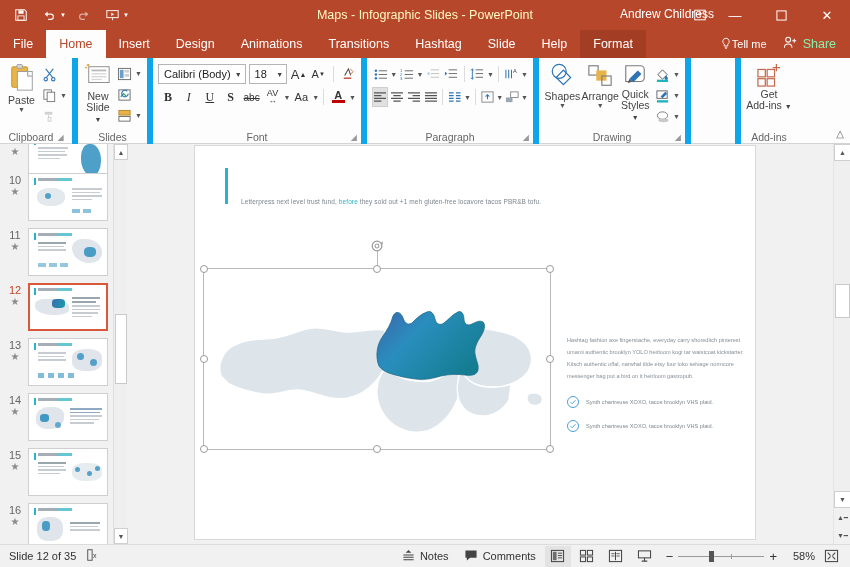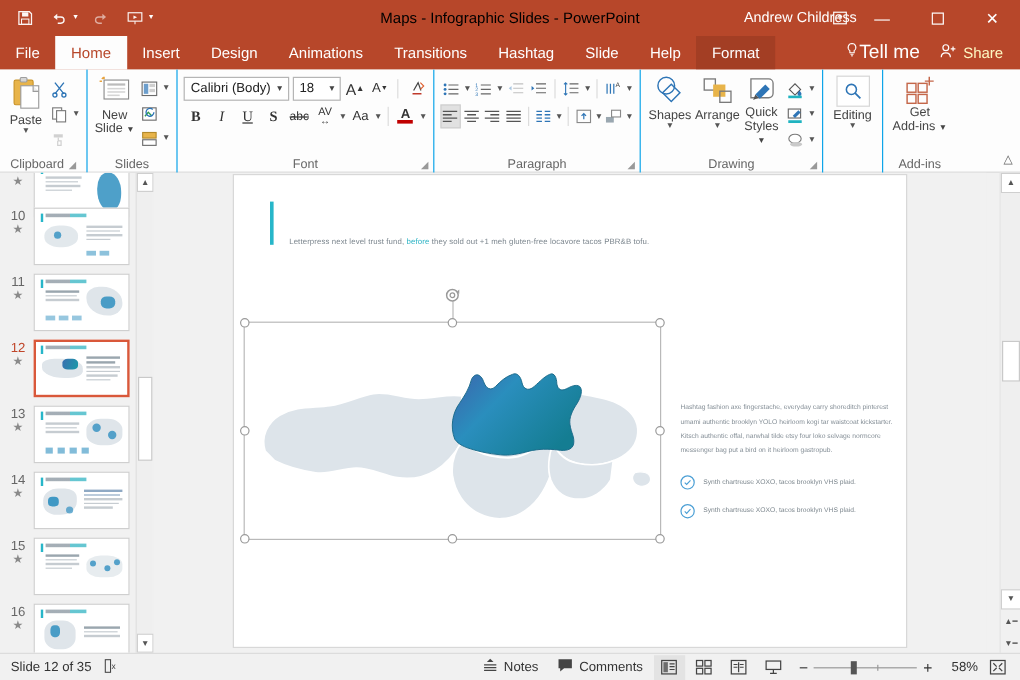--- a/index.html
+++ b/index.html
@@ -19,21 +19,21 @@
   }
   .qat { display: flex; align-items: center; padding-left: 8px; gap: 2px; }
   .qat-btn {
     width: 26px; height: 24px; display: flex; align-items: center; justify-content: center;
     color: #fff; font-size: 13px; line-height: 1; opacity: .95;
   }
   .qat-btn svg { display: block; }
   .qat-caret { font-size: 6px; margin-left: -4px; width: 9px; }
   .title-text {
     position: absolute; left: 0; right: 0; text-align: center;
-    font-size: 12.5px; color: #000000; pointer-events: none;
+    font-size: 12.5px; color: #fef9c3; pointer-events: none;
   }
   .account {
     position: absolute; right: 136px; top: 7px;
     font-size: 12px; color: #fff; white-space: nowrap;
   }
   .win-btns { position: absolute; right: 0; top: 0; display: flex; }
   .win-btn {
     width: 46px; height: 30px; display: flex; align-items: center; justify-content: center;
     color: #fff; font-size: 13px;
   }
@@ -45,32 +45,32 @@
     position: absolute; top: 30px; left: 0; width: 850px; height: 28px;
     background: #b7472a; display: flex; align-items: flex-end;
   }
   .tab {
     padding: 0 13px; display: flex; align-items: center;
     font-size: 12.5px; color: #fff; white-space: nowrap; height: 28px;
   }
   .tab.active { background: #fdfdfd; color: #b7472a; }
   .tab.contextual { background: #a33e24; }
   .tab-right { position: absolute; right: 0; top: 0; display: flex; align-items: center; height: 28px; }
-  .tellme { display: flex; align-items: center; gap: 0; padding: 0 12px; color: #fff; font-size: 16px; }
-  .share { display: flex; align-items: center; gap: 5px; padding: 0 14px 0 4px; color: #fef9c3; font-size: 12.5px; }
+  .tellme { display: flex; align-items: center; gap: 0; padding: 0 12px; color: #fff; font-size: 11px; }
+  .share { display: flex; align-items: center; gap: 5px; padding: 0 14px 0 4px; color: #86efac; font-size: 12.5px; }
 
   
   .ribbon {
     position: absolute; top: 58px; left: 0; width: 850px; height: 86px;
     background: #fdfdfd; border-bottom: 1px solid #d4d4d4;
     display: flex; align-items: stretch;
   }
   .grp { position: relative; height: 86px; display: flex; flex-direction: column;
          padding: 3px 5px 0 5px; }
-  .grp + .grp { border-left: 1px solid #0ea5e9; }
+  .grp + .grp { border-left: 6px solid #0ea5e9; }
   .grp-body { flex: 1; display: flex; align-items: flex-start; }
   .grp-label {
     height: 14px; font-size: 10.5px; color: #666; text-align: center;
     display: flex; align-items: center; justify-content: center; gap: 4px;
   }
   .dlg { font-size: 8px; color: #999; }
 
   .bigbtn {
     width: 44px; display: flex; flex-direction: column; align-items: center;
     font-size: 10.5px; color: #444; padding-top: 2px;
@@ -621,32 +621,20 @@
           </div>
         </div>
       </div>
       <div class="grp-label">
         <span>Drawing</span>
         <span class="dlg" style="position:absolute;right:4px;bottom:2px">◢</span>
       </div>
     </div>
 
     <div class="grp" style="width:50px">
-      <div class="grp-body" style="justify-content:center">
-        <div class="bigbtn" style="width:44px">
-          <span style="display:flex;align-items:center;justify-content:center;width:28px;height:26px;border:1px solid #d6d6d6;background:#fff">
-            <svg width="16" height="16" viewBox="0 0 16 16">
-                <circle cx="6.5" cy="6.5" r="4.2" fill="none" stroke="#2e75b6" stroke-width="1.3"></circle>
-                <path d="M9.6 9.6 14 14" stroke="#2e75b6" stroke-width="1.5"></path>
-              </svg>
-          </span>
-          <span class="lbl">Editing</span>
-          <span class="caret">▼</span>
-        </div>
-      </div>
       <div class="grp-label"></div>
     </div>
 
     <div class="grp" style="width:62px">
       <div class="grp-body" style="justify-content:center">
         <div class="bigbtn" style="width:52px">
           <svg width="26" height="24" viewBox="0 0 28 26">
             <rect x="2" y="7" width="8" height="8" fill="none" stroke="#c4674a" stroke-width="1.3"></rect>
             <rect x="12" y="7" width="8" height="8" fill="none" stroke="#c4674a" stroke-width="1.3"></rect>
             <rect x="2" y="17" width="8" height="8" fill="none" stroke="#c4674a" stroke-width="1.3"></rect>

